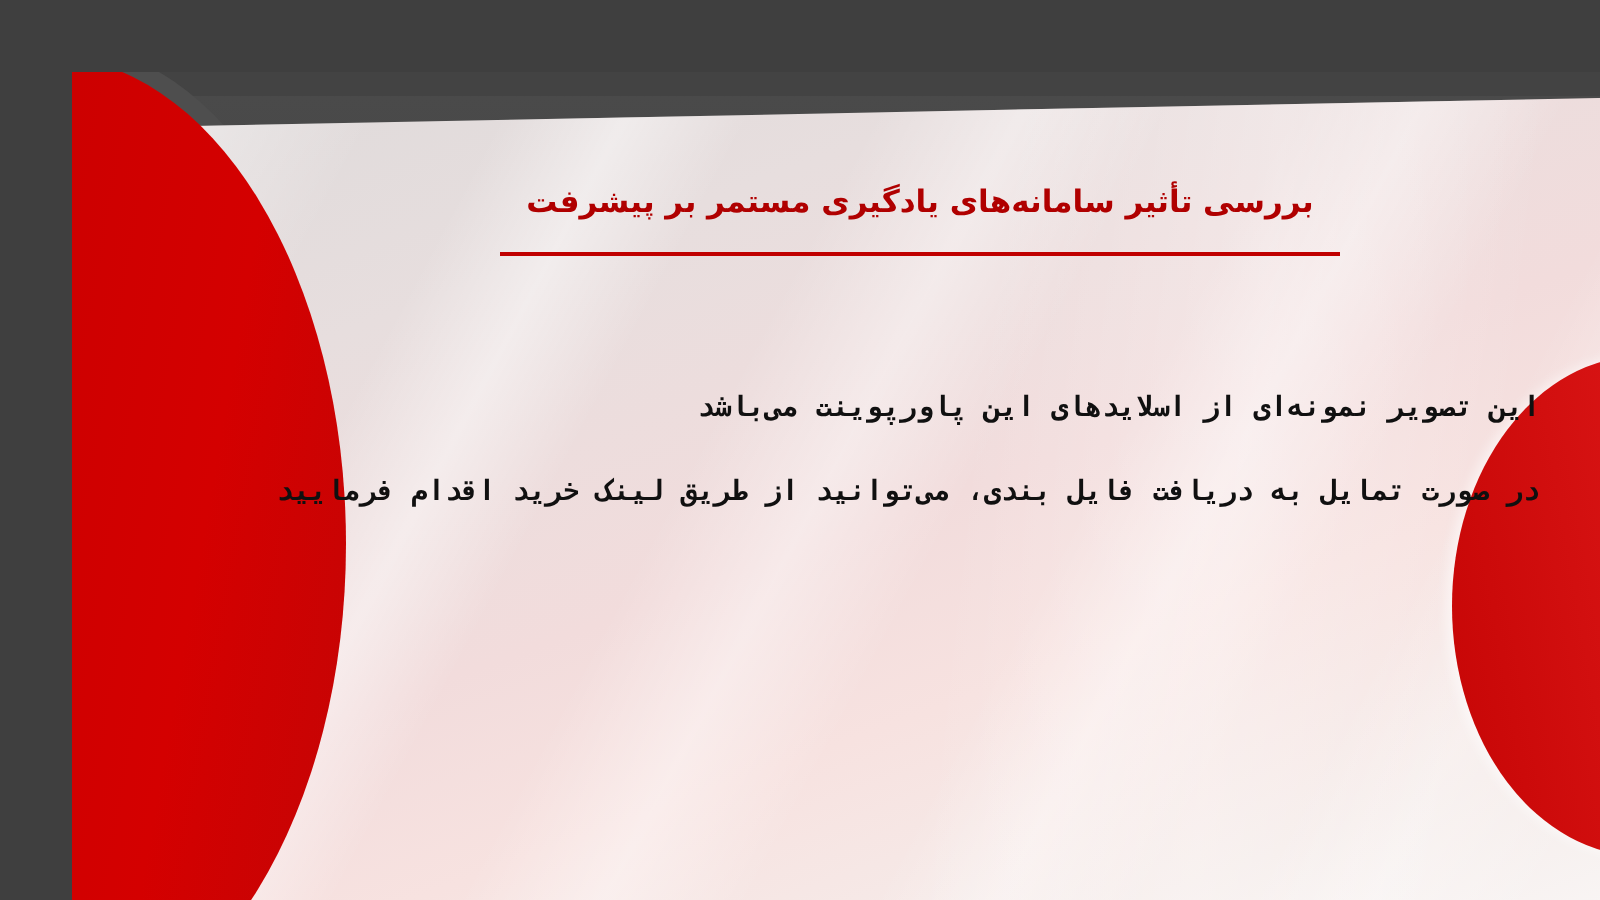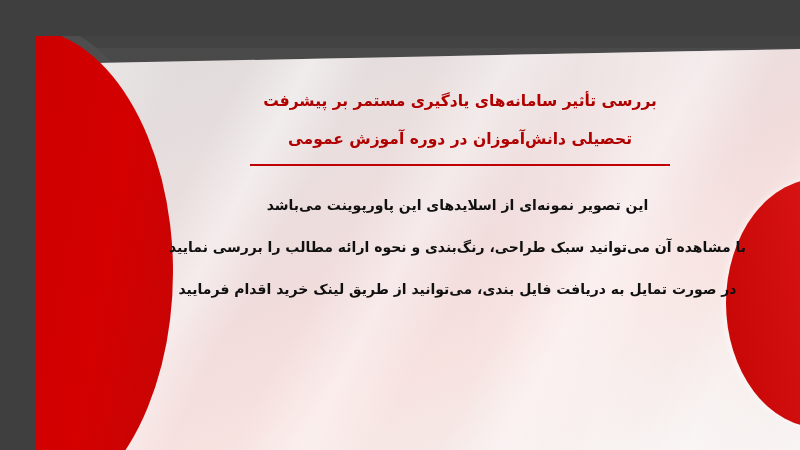--- a/index.html
+++ b/index.html
@@ -102,24 +102,25 @@
   .title-rule {
     margin:2px auto 0 auto;
     width:420px;
     height:2px;
     background:#c00000;
   }
 
   .body-block {
     position:absolute;
     top:118px;
-    left:60px;
+    left:47px;
     width:675px;
-    text-align:center;
+    text-align:right;
     direction:rtl;
+    font-family:Liberation Mono, monospace;
   }
   .body-line {
     color:#101010;
     font-size:14px;
     font-weight:bold;
     line-height:30px;
     white-space:nowrap;
   }
 </style>
 </head>
@@ -136,24 +137,22 @@
 
   <div class="lens-left"></div>
   <div class="lens-right"></div>
 
   <div class="edge-top"></div>
 
   <div class="content">
 
     <div class="title-block">
       <div class="title-line">بررسی تأثیر سامانه‌های یادگیری مستمر بر پیشرفت</div>
-      <div class="title-line">تحصیلی دانش‌آموزان در دوره آموزش عمومی</div>
       <div class="title-rule"></div>
     </div>
 
     <div class="body-block">
       <div class="body-line">این تصویر نمونه‌ای از اسلایدهای این پاورپوینت می‌باشد</div>
-      <div class="body-line">با مشاهده آن می‌توانید سبک طراحی، رنگ‌بندی و نحوه ارائه مطالب را بررسی نمایید</div>
       <div class="body-line">در صورت تمایل به دریافت فایل بندی، می‌توانید از طریق لینک خرید اقدام فرمایید</div>
     </div>
 
   </div>
 </div>
 
 </body></html>

